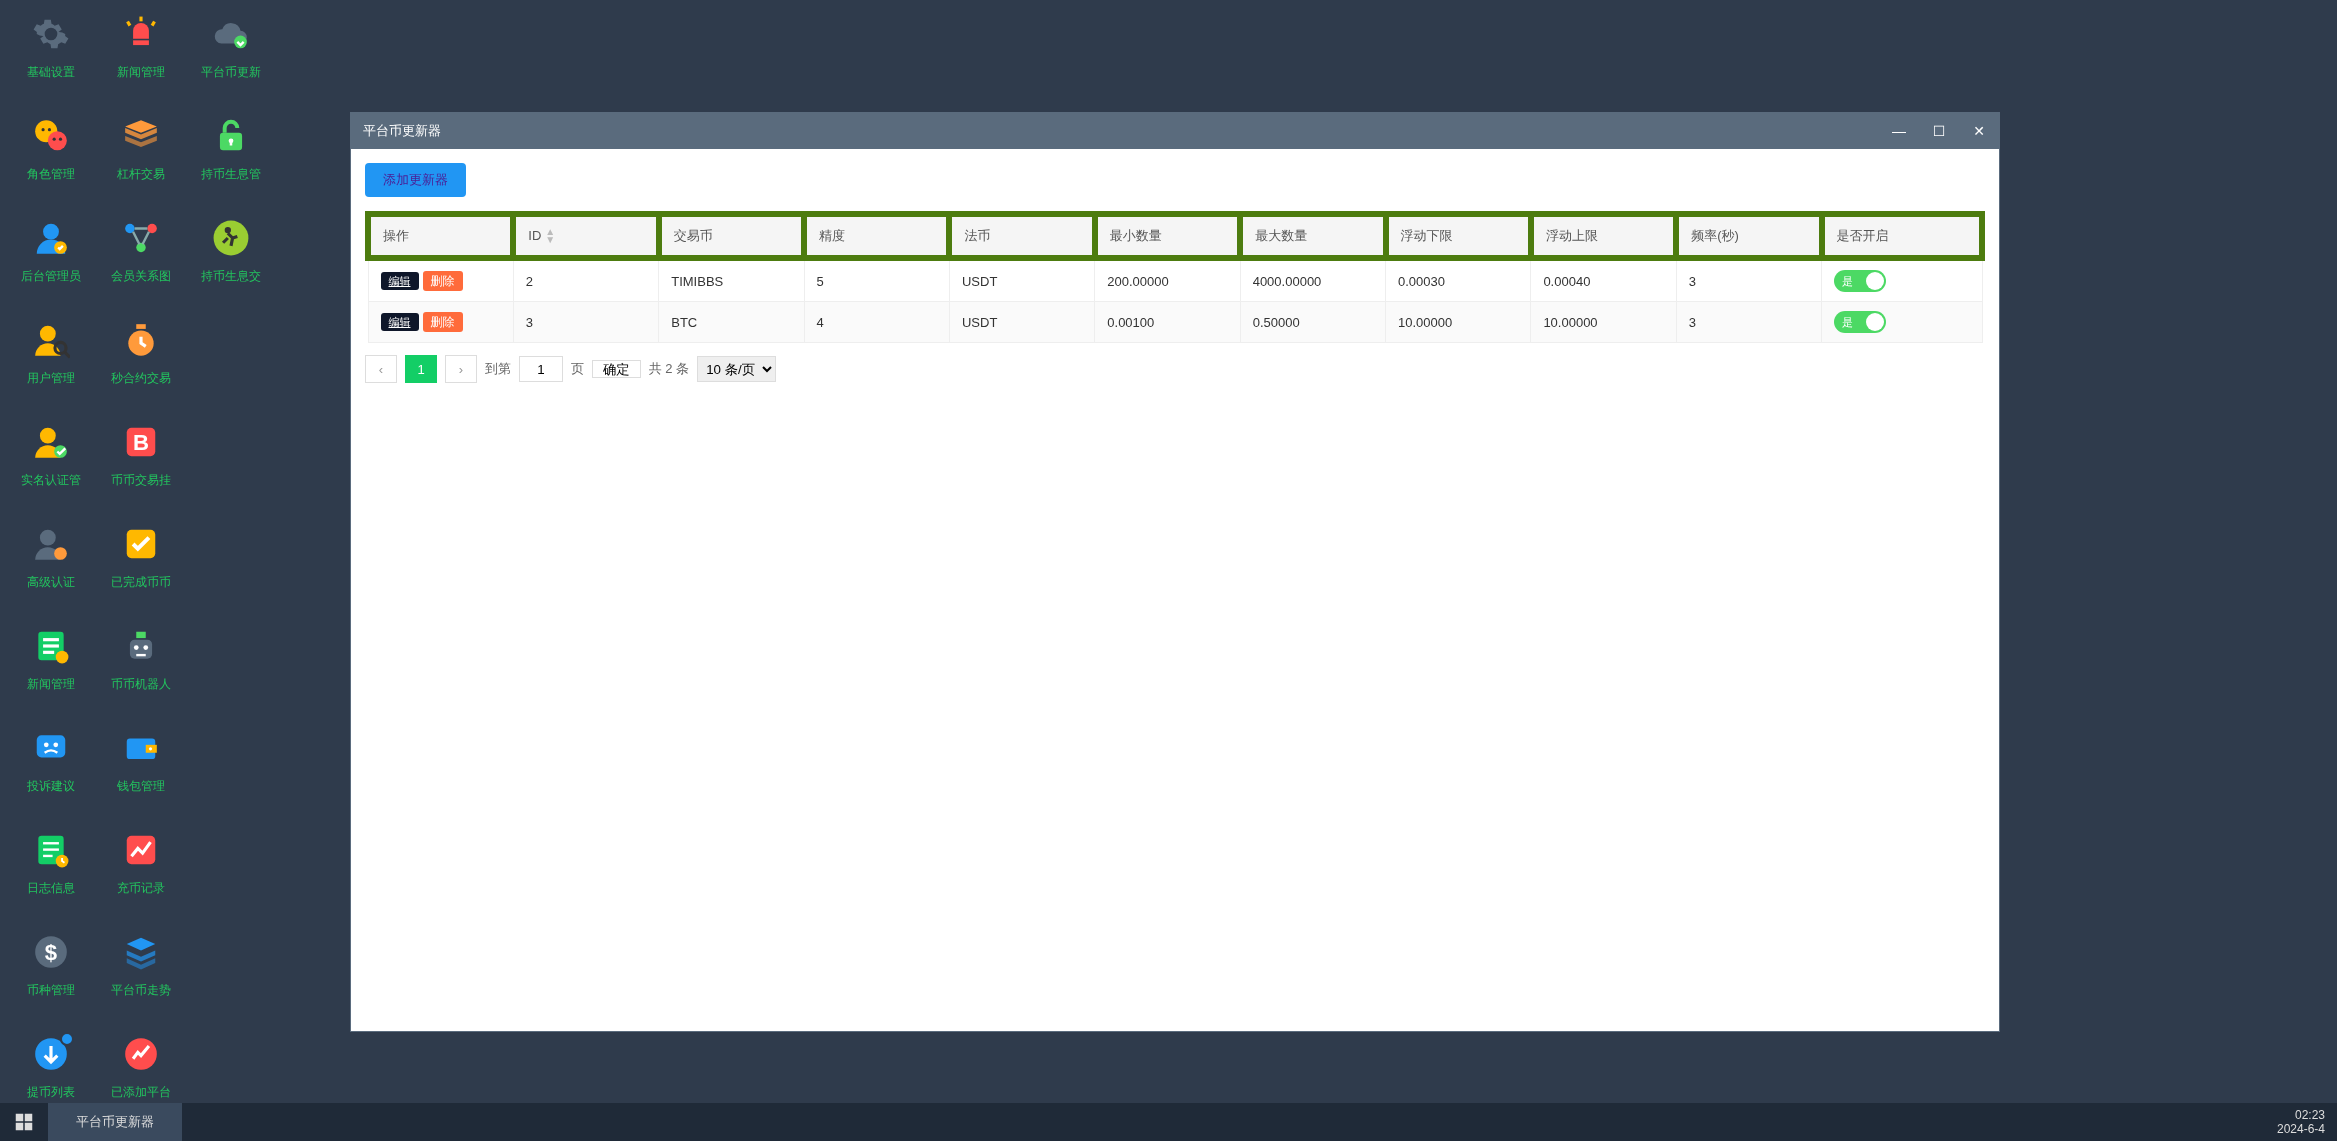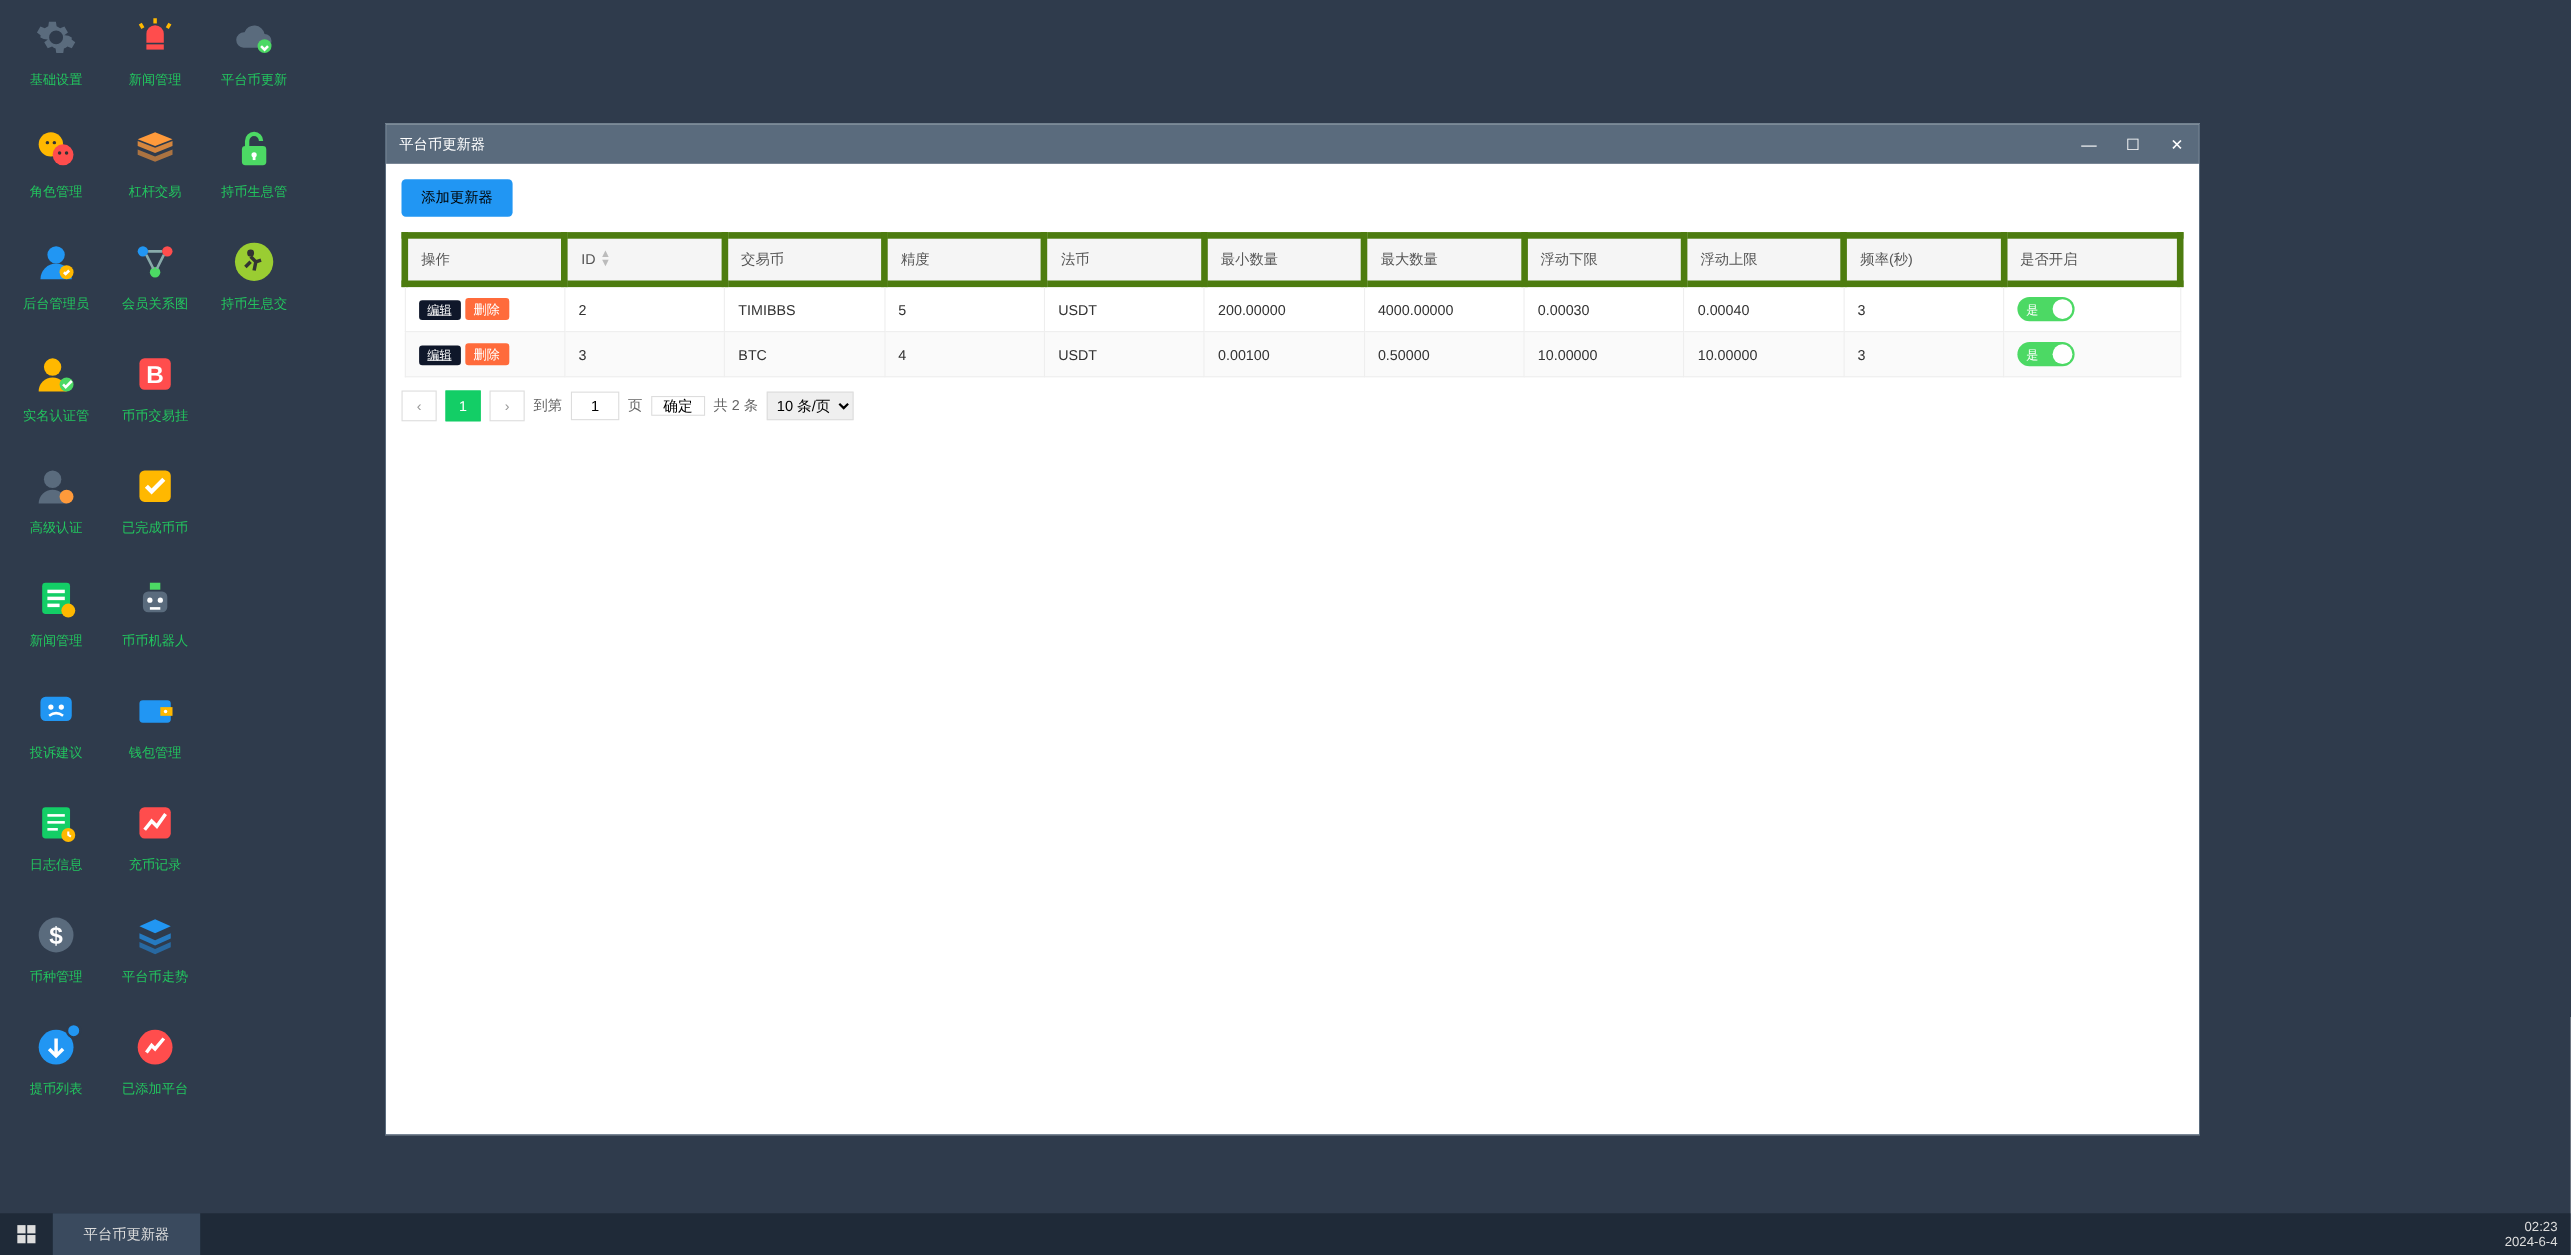--- a/index.html
+++ b/index.html
@@ -66,21 +66,21 @@
   justify-content: space-between;
   padding: 0 12px;
   color: #fff;
 }
 .window-title { font-size: 13px; }
 .window-controls { display: flex; gap: 24px; }
 .window-ctrl { color: #fff; cursor: pointer; font-size: 14px; width: 16px; text-align: center; }
 .window-body { flex: 1; background: #fff; padding: 14px; overflow: auto; }
 .btn-primary {
   background: #2196f3;
-  color: #000000;
+  color: #4c1d95;
   border: none;
   padding: 8px 18px;
   border-radius: 4px;
   font-size: 13px;
   cursor: pointer;
 }
 .table { width: 100%; border-collapse: collapse; margin-top: 14px; table-layout: fixed; }
 .table th {
   background: #f5f5f5;
   text-align: left;
@@ -324,20 +324,43 @@
       </div>
       <div class="desktop-icon relpos">
         <div class="icn">
           <svg width="38" height="38" viewBox="0 0 24 24">
             <circle cx="12" cy="12" r="11" fill="#9acd32"></circle>
             <circle cx="10" cy="7" r="2" fill="#333"></circle>
             <path d="M10 9l3 3-1 5M10 12l-3 3M13 12l3-1" stroke="#333" stroke-width="2" fill="none"></path>
           </svg>
         </div>
         <div class="lbl">持币生息交</div>
+      </div>
+    </div>
+    <div class="desktop-row">
+      <div class="desktop-icon relpos">
+        <div class="icn">
+          <svg width="38" height="38" viewBox="0 0 24 24">
+            <circle cx="10" cy="8" r="5" fill="#ffb800"></circle>
+            <path fill="#ffb800" d="M2 22a8 8 0 0116 0z"></path>
+            <circle cx="18" cy="17" r="3.5" fill="none" stroke="#333" stroke-width="2"></circle>
+            <path d="M21 20l3 3" stroke="#333" stroke-width="2"></path>
+          </svg>
+        </div>
+        <div class="lbl">用户管理</div>
+      </div>
+      <div class="desktop-icon relpos">
+        <div class="icn">
+          <svg width="38" height="38" viewBox="0 0 24 24">
+            <circle cx="12" cy="14" r="8" fill="#ff9a3b"></circle>
+            <rect x="9" y="2" width="6" height="3" fill="#ff9a3b"></rect>
+            <path d="M12 10v4l3 2" stroke="#fff" stroke-width="2" fill="none"></path>
+          </svg>
+        </div>
+        <div class="lbl">秒合约交易</div>
       </div>
     </div>
     <div class="desktop-row">
       <div class="desktop-icon relpos">
         <div class="icn">
           <svg width="38" height="38" viewBox="0 0 24 24">
             <circle cx="10" cy="8" r="5" fill="#ffb800"></circle>
             <path fill="#ffb800" d="M2 22a8 8 0 0116 0z"></path>
             <circle cx="18" cy="18" r="4" fill="#4cd964"></circle>
             <path d="M16 18l1.5 1.5L21 16" stroke="#fff" stroke-width="1.5" fill="none"></path>

